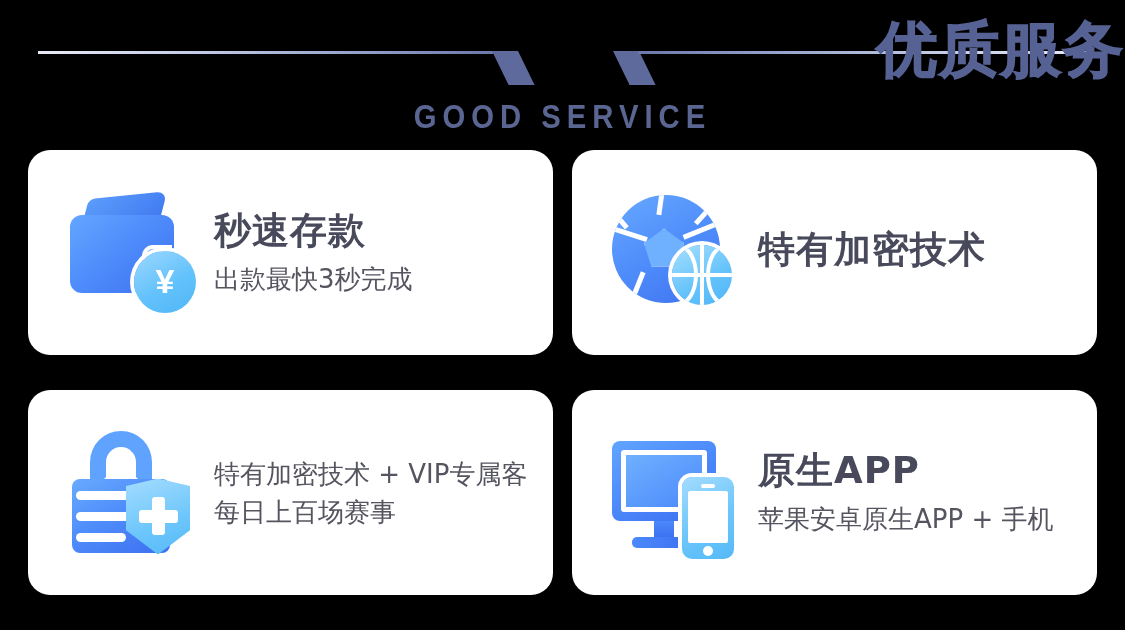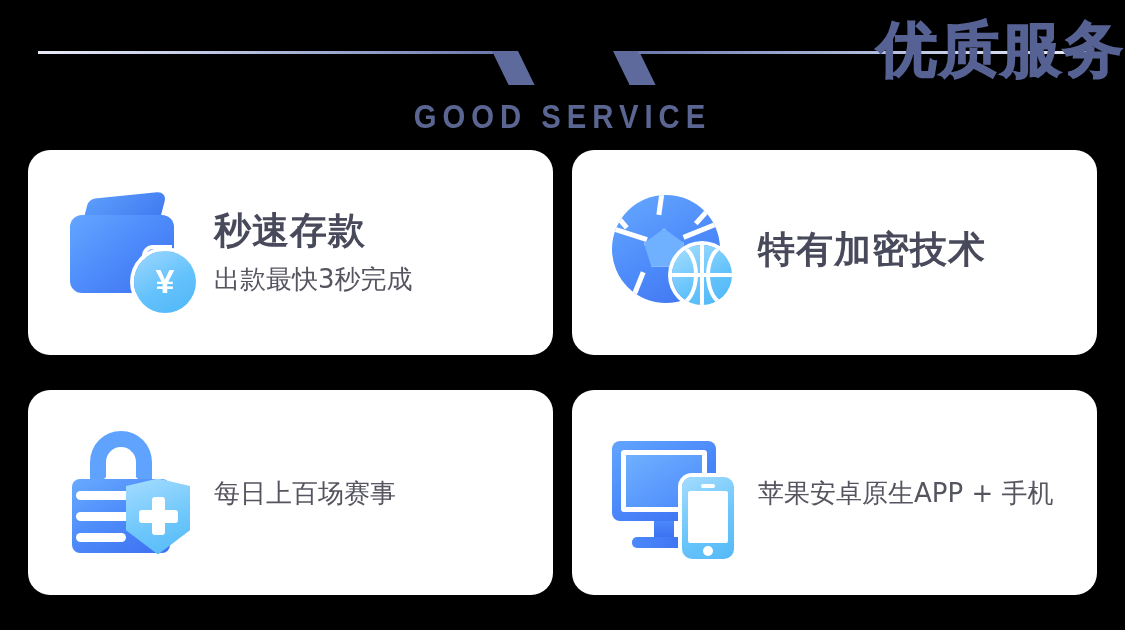--- a/index.html
+++ b/index.html
@@ -265,20 +265,21 @@
           <div class="slot a"></div>
           <div class="slot b"></div>
           <div class="slot c"></div>
           <div class="shield"></div>
           <div class="cross-v"></div>
           <div class="cross-h"></div>
         </div>
       </div>
       <div class="card-text">
         <div class="card-sub">
+          <span class="ln">特有加密技术 + VIP专属客</span>
           <span class="ln">每日上百场赛事</span>
         </div>
       </div>
     </div>
 
     <div class="card">
       <div class="icon-wrap">
         <div class="ic">
           <div class="monitor">
             <div class="screen"></div>
@@ -286,20 +287,21 @@
           <div class="stand"></div>
           <div class="base"></div>
           <div class="phone">
             <div class="phone-speaker"></div>
             <div class="phone-screen"></div>
             <div class="phone-home"></div>
           </div>
         </div>
       </div>
       <div class="card-text">
+        <div class="card-title">原生APP</div>
         <div class="card-sub">
           <span class="ln">苹果安卓原生APP + 手机</span>
         </div>
       </div>
     </div>
 
   </div>
 </div>
 
 </body></html>

